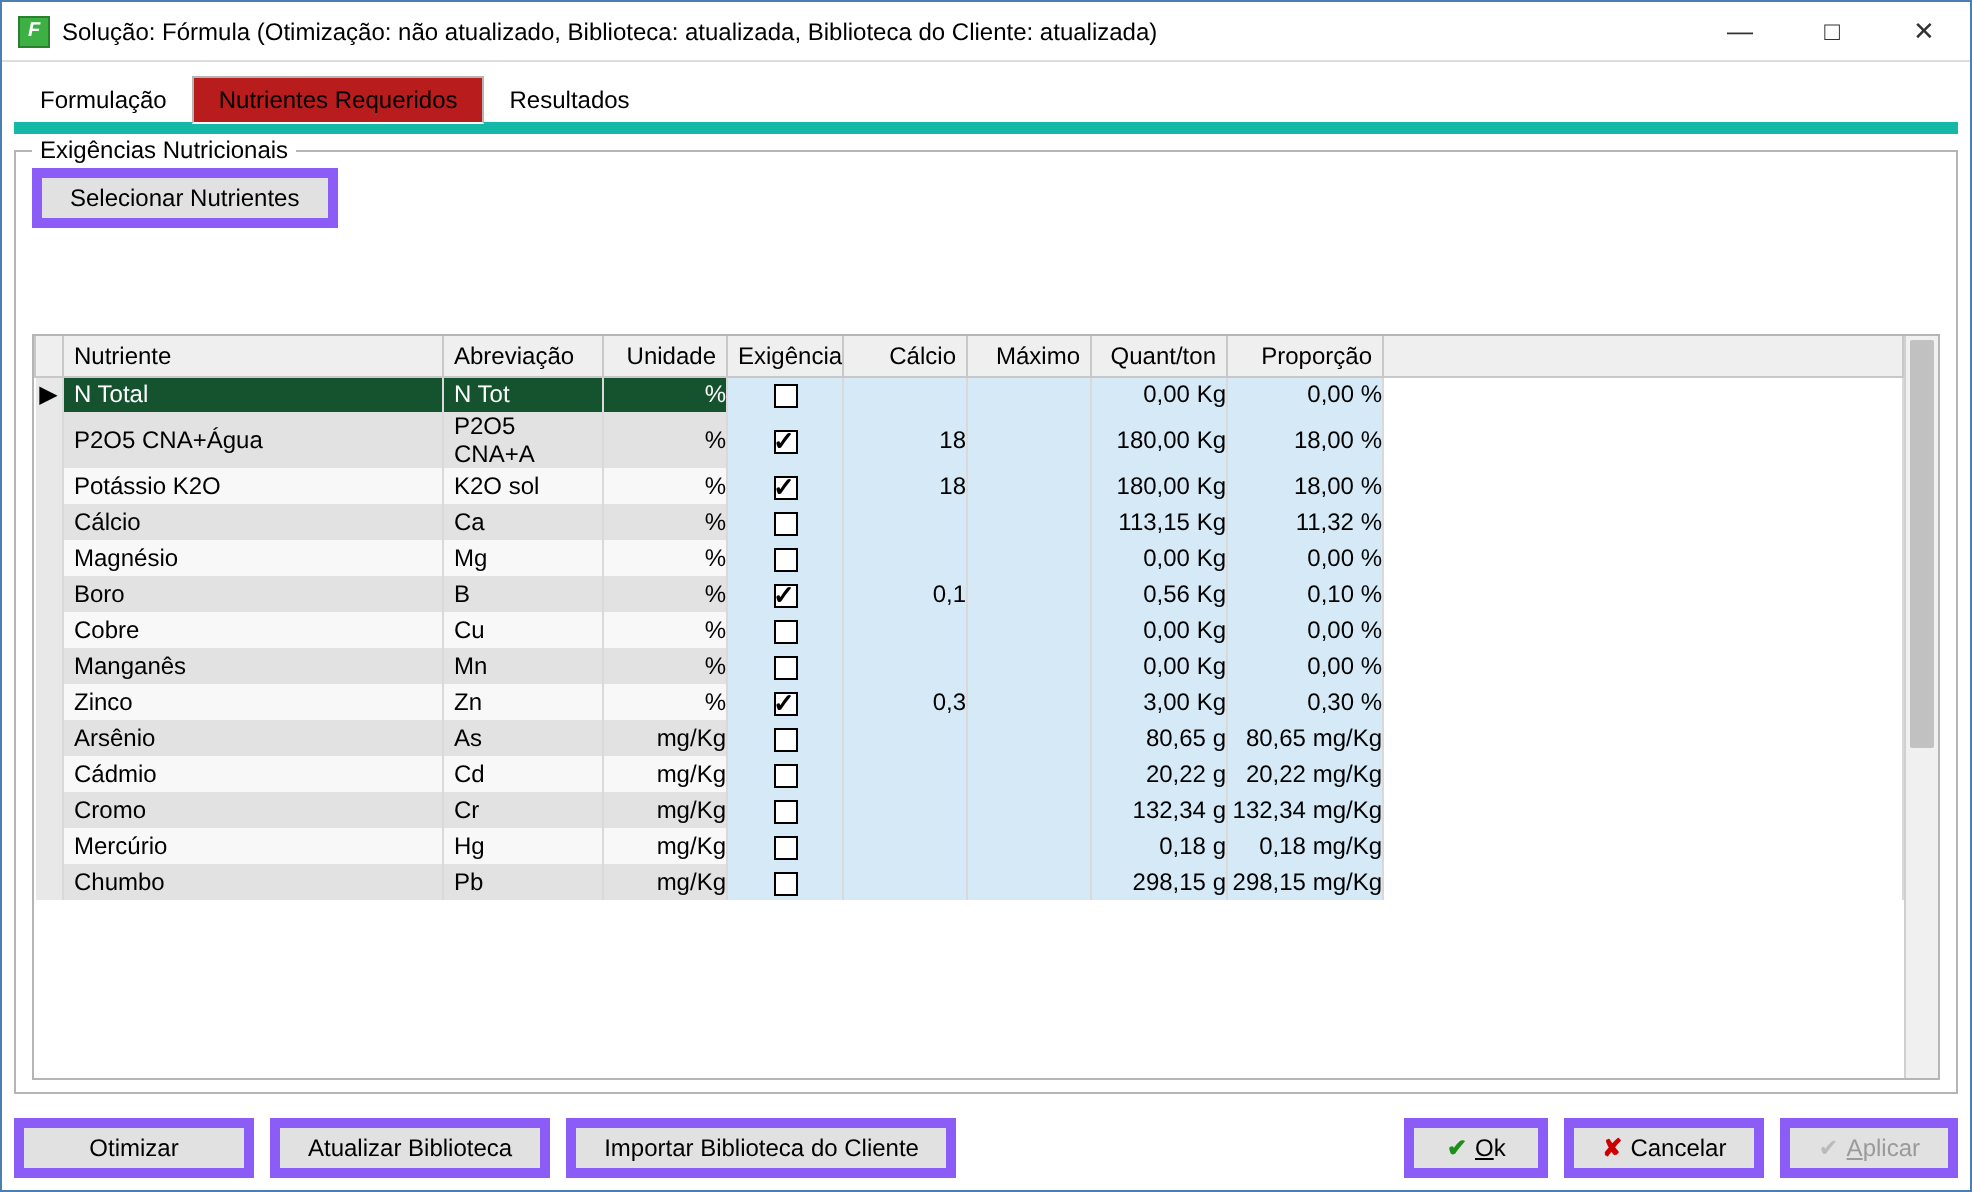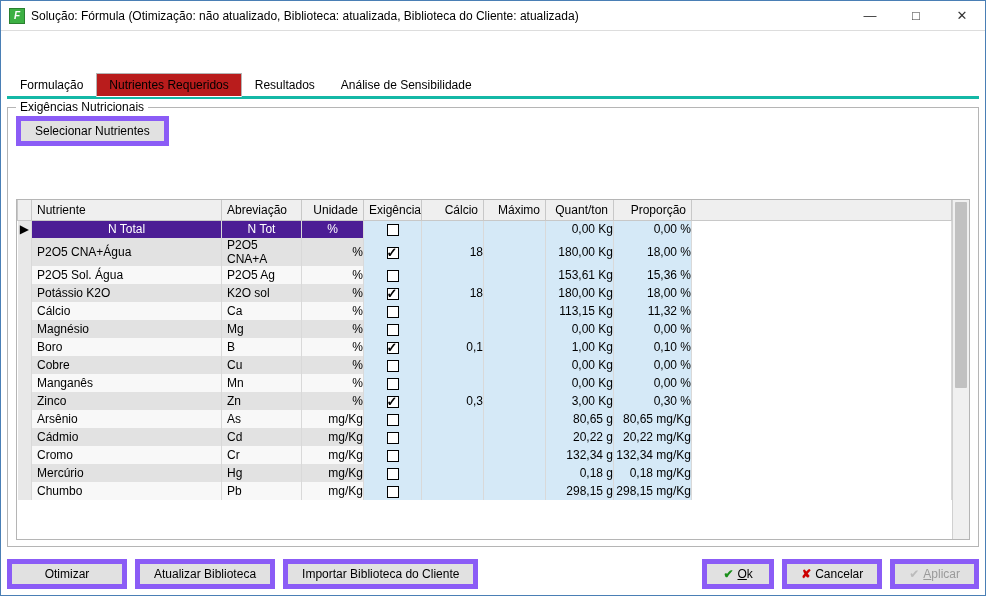--- a/index.html
+++ b/index.html
@@ -55,22 +55,21 @@
   }
 
   .content-outer {
     flex: 1;
     padding: 6px;
     display: flex;
     flex-direction: column;
   }
   .tabs {
     display: flex;
-    border-bottom: 3px solid #14b8a6;
-    margin-top: 35px;
+    border-bottom: 6px solid #14b8a6;
   }
   .tab {
     padding: 4px 12px;
     border: 1px solid transparent;
     border-bottom: none;
     position: relative;
     top: 1px;
     background: transparent;
     cursor: default;
   }
@@ -149,21 +148,21 @@
   .grid td {
     border-right: 1px solid #d9d9d9;
     padding: 0;
     height: 18px;
     vertical-align: middle;
   }
   .grid tr:nth-child(odd) td.gcol { background: #f8f8f8; }
   .grid tr:nth-child(even) td.gcol { background: #e2e2e2; }
   .grid td.bcol { background: #d5e9f7; }
   .grid td.cell-inner { padding: 0 5px; }
-  .grid tr.selected td.gcol { background: #4c1d95; color: #fff; text-align: center; }
+  .grid tr.selected td.gcol { background: #14532d; color: #fff; }
   .num { text-align: right; padding: 0 5px; white-space: nowrap; }
   .chkcell { text-align: center; }
   .chk {
     display: inline-block;
     width: 12px; height: 12px;
     border: 1.5px solid #000;
     background: #fff;
     vertical-align: middle;
     position: relative;
   }
@@ -237,21 +236,20 @@
       <div class="winbtn close">✕</div>
     </div>
   </div>
 
   <div class="content-outer">
 
     <div class="tabs" id="tabs">
         <div class="tab">Formulação</div>
         <div class="tab active">Nutrientes Requeridos</div>
         <div class="tab">Resultados</div>
-        <div class="tab">Análise de Sensibilidade</div>
       </div>
 
     <div class="fieldset">
       <div class="legend">Exigências Nutricionais</div>
 
       <div class="select-row">
         <button class="btn">
           <span>Selecionar Nutrientes</span>
         </button>
       </div>
@@ -305,32 +303,20 @@
                   <td class="gcol num">%</td>
                   <td class="bcol chkcell"><span class="chk on"></span></td>
                   <td class="bcol num">18</td>
                   <td class="bcol num"></td>
                   <td class="bcol num">180,00 Kg</td>
                   <td class="bcol num">18,00 %</td>
                   <td></td>
                 </tr>
                 <tr>
                   <td class="row-cursor"></td>
-                  <td class="gcol cell-inner">P2O5 Sol. Água</td>
-                  <td class="gcol cell-inner">P2O5 Ag</td>
-                  <td class="gcol num">%</td>
-                  <td class="bcol chkcell"><span class="chk"></span></td>
-                  <td class="bcol num"></td>
-                  <td class="bcol num"></td>
-                  <td class="bcol num">153,61 Kg</td>
-                  <td class="bcol num">15,36 %</td>
-                  <td></td>
-                </tr>
-                <tr>
-                  <td class="row-cursor"></td>
                   <td class="gcol cell-inner">Potássio K2O</td>
                   <td class="gcol cell-inner">K2O sol</td>
                   <td class="gcol num">%</td>
                   <td class="bcol chkcell"><span class="chk on"></span></td>
                   <td class="bcol num">18</td>
                   <td class="bcol num"></td>
                   <td class="bcol num">180,00 Kg</td>
                   <td class="bcol num">18,00 %</td>
                   <td></td>
                 </tr>
@@ -359,21 +345,21 @@
                   <td></td>
                 </tr>
                 <tr>
                   <td class="row-cursor"></td>
                   <td class="gcol cell-inner">Boro</td>
                   <td class="gcol cell-inner">B</td>
                   <td class="gcol num">%</td>
                   <td class="bcol chkcell"><span class="chk on"></span></td>
                   <td class="bcol num">0,1</td>
                   <td class="bcol num"></td>
-                  <td class="bcol num">1,00 Kg</td>
+                  <td class="bcol num">0,56 Kg</td>
                   <td class="bcol num">0,10 %</td>
                   <td></td>
                 </tr>
                 <tr>
                   <td class="row-cursor"></td>
                   <td class="gcol cell-inner">Cobre</td>
                   <td class="gcol cell-inner">Cu</td>
                   <td class="gcol num">%</td>
                   <td class="bcol chkcell"><span class="chk"></span></td>
                   <td class="bcol num"></td>

